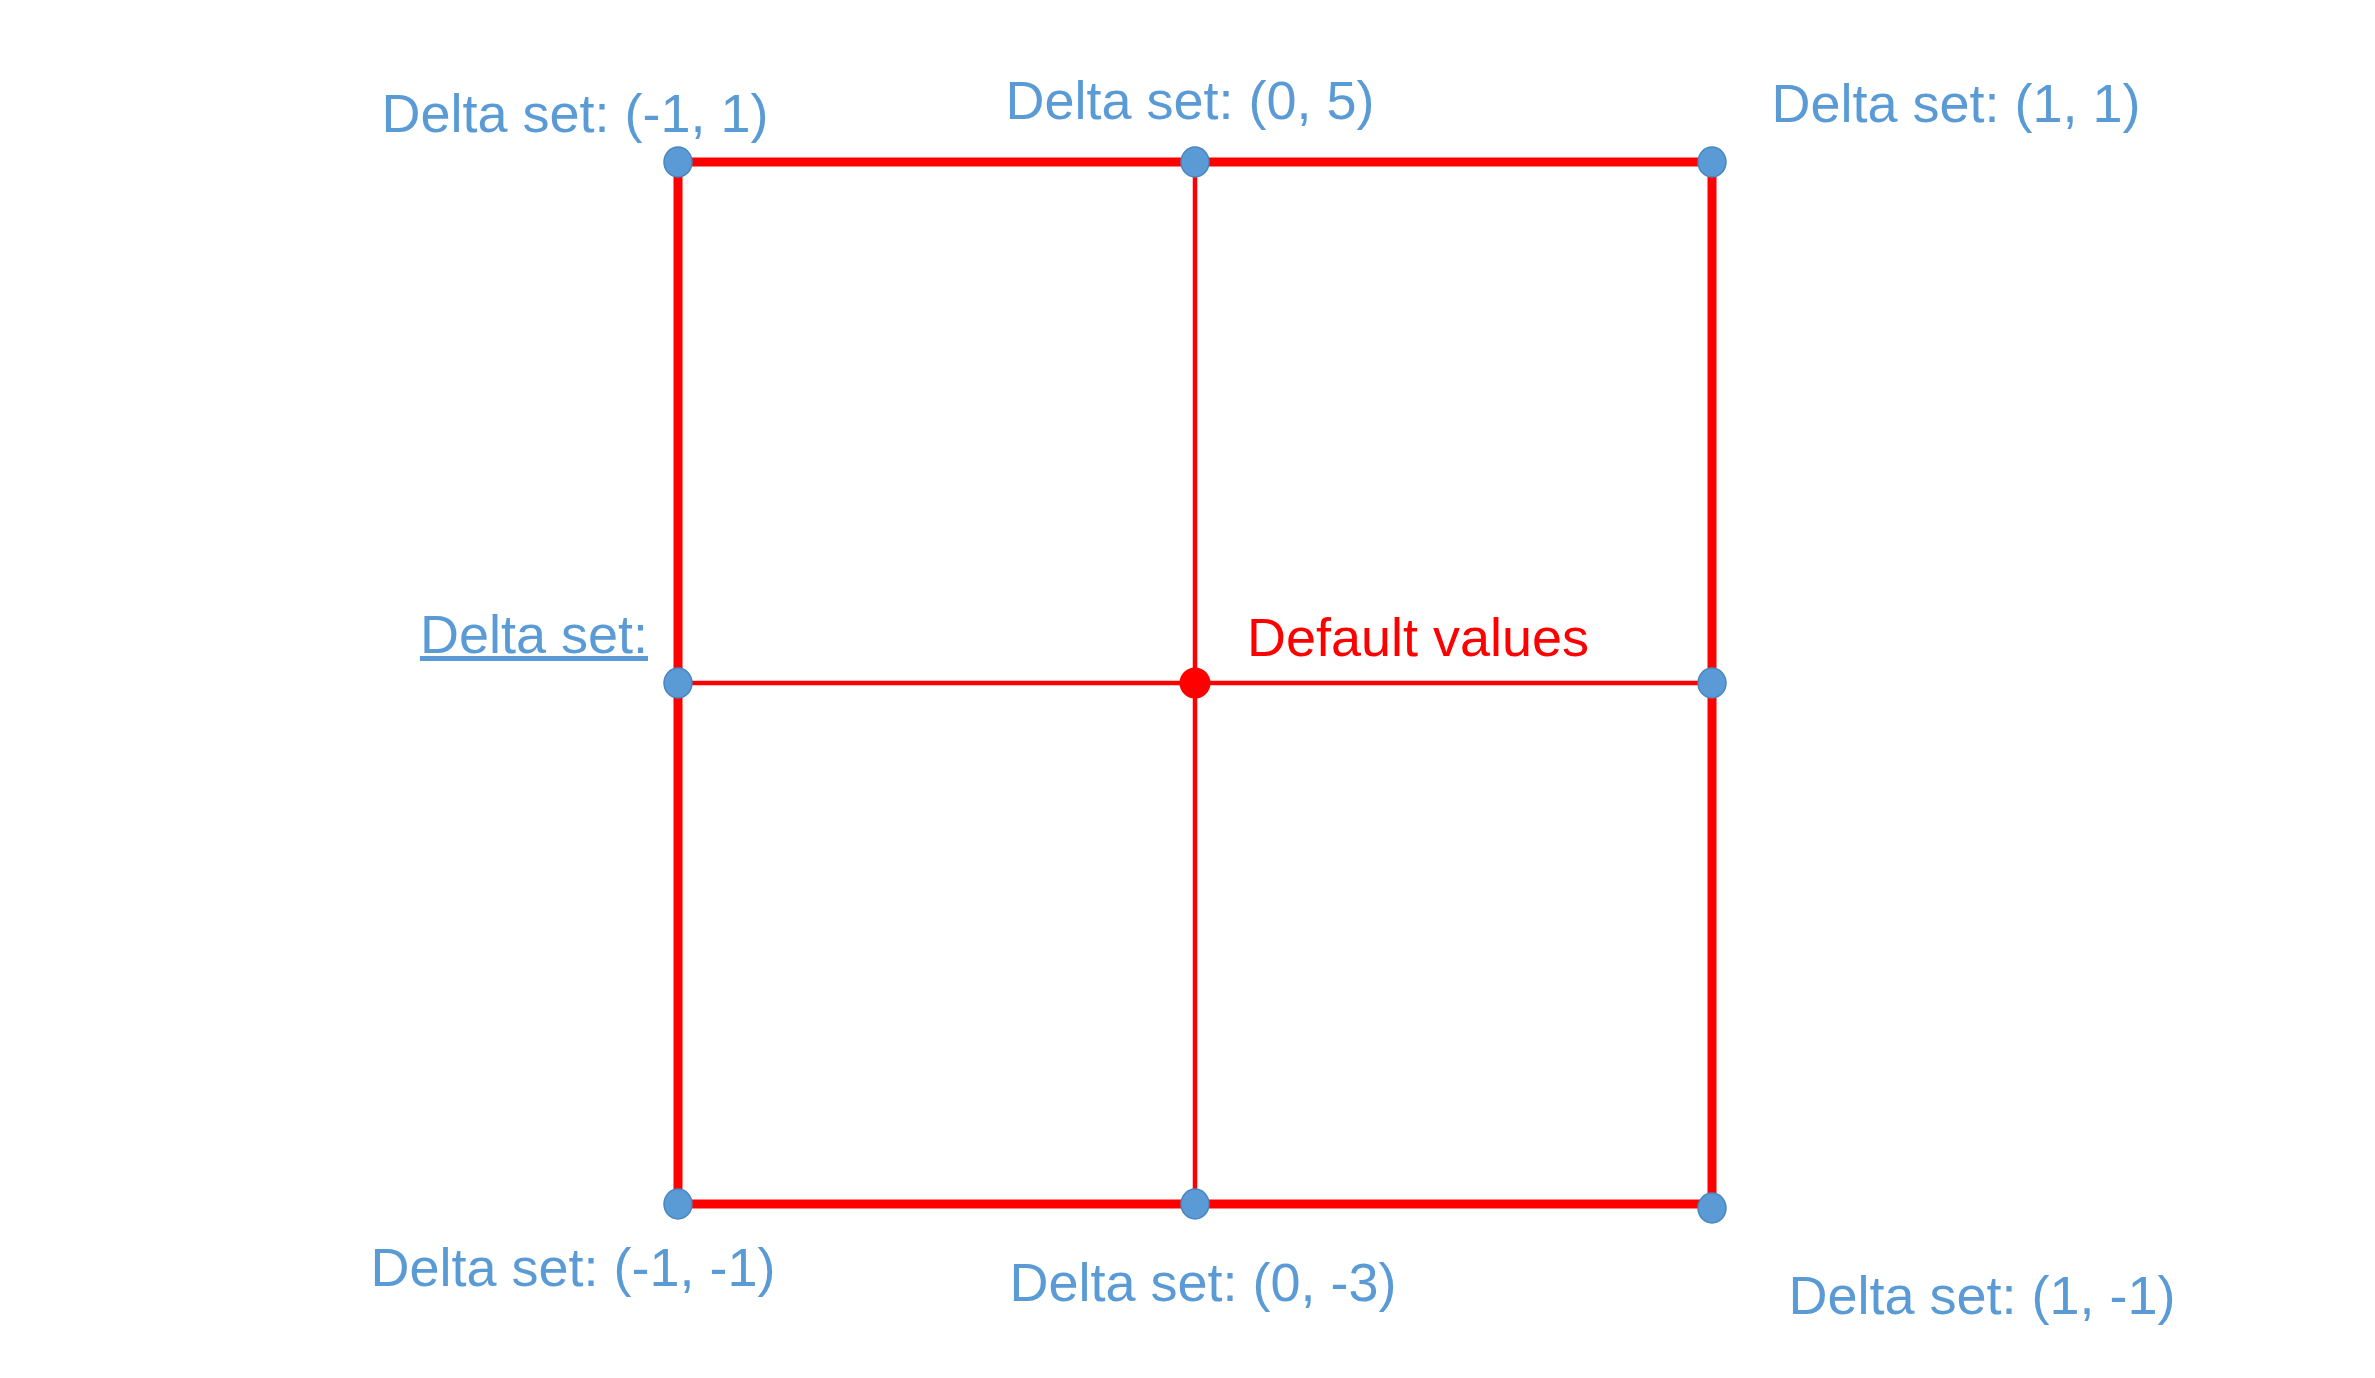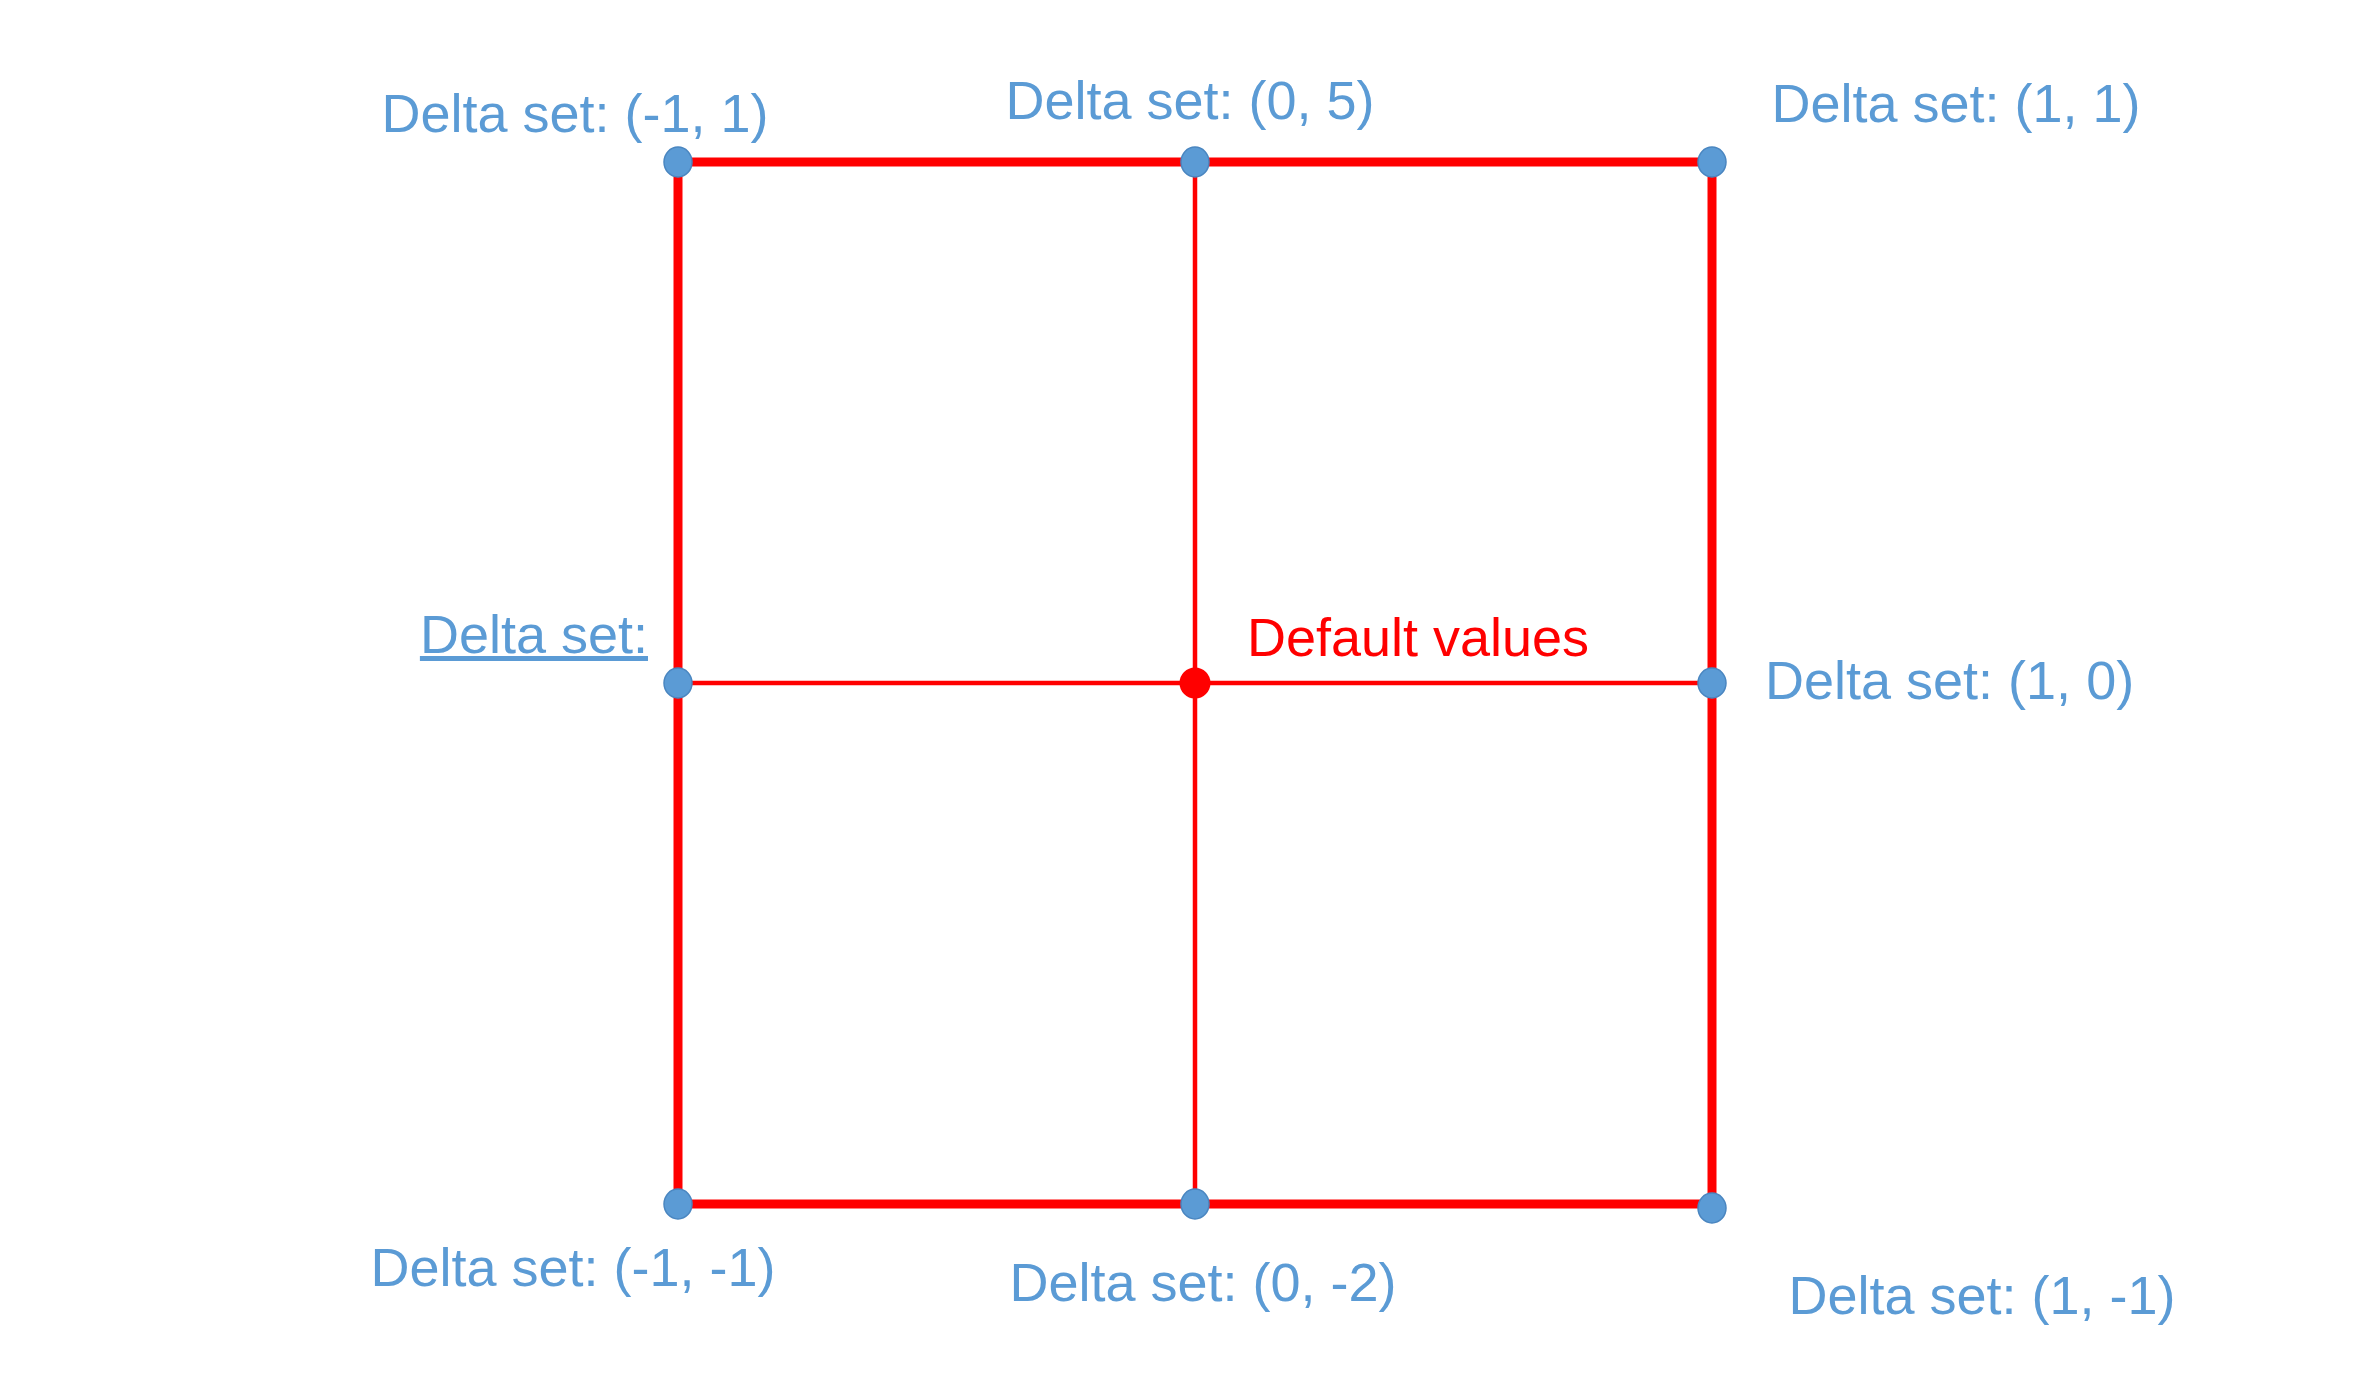--- a/index.html
+++ b/index.html
@@ -94,21 +94,20 @@
   <div class="lbl lbl-top-center">Delta set: (0, 5)</div>
 
   <div class="lbl lbl-top-right">Delta set: (1, 1)</div>
 
   <div class="lbl lbl-mid-left">
     <div>Delta set:</div>
   </div>
 
   <div class="lbl lbl-center">Default values</div>
 
-  <div class="lbl lbl-mid-right">Delta set: (1, 0)</div>
 
   <div class="lbl lbl-bottom-left">Delta set: (-1, -1)</div>
 
-  <div class="lbl lbl-bottom-center">Delta set: (0, -2)</div>
+  <div class="lbl lbl-bottom-center">Delta set: (0, -3)</div>
 
   <div class="lbl lbl-bottom-right">Delta set: (1, -1)</div>
 
 </div>
 
 </body></html>

